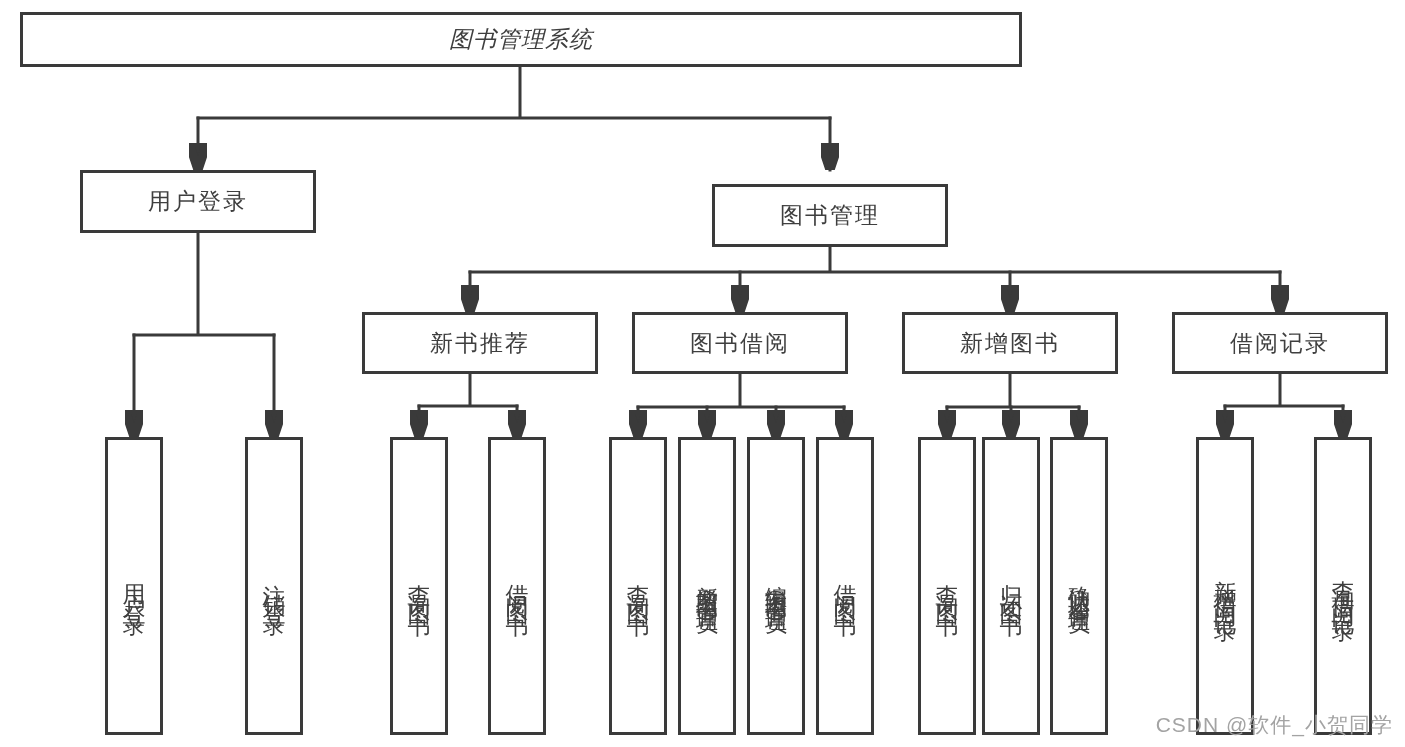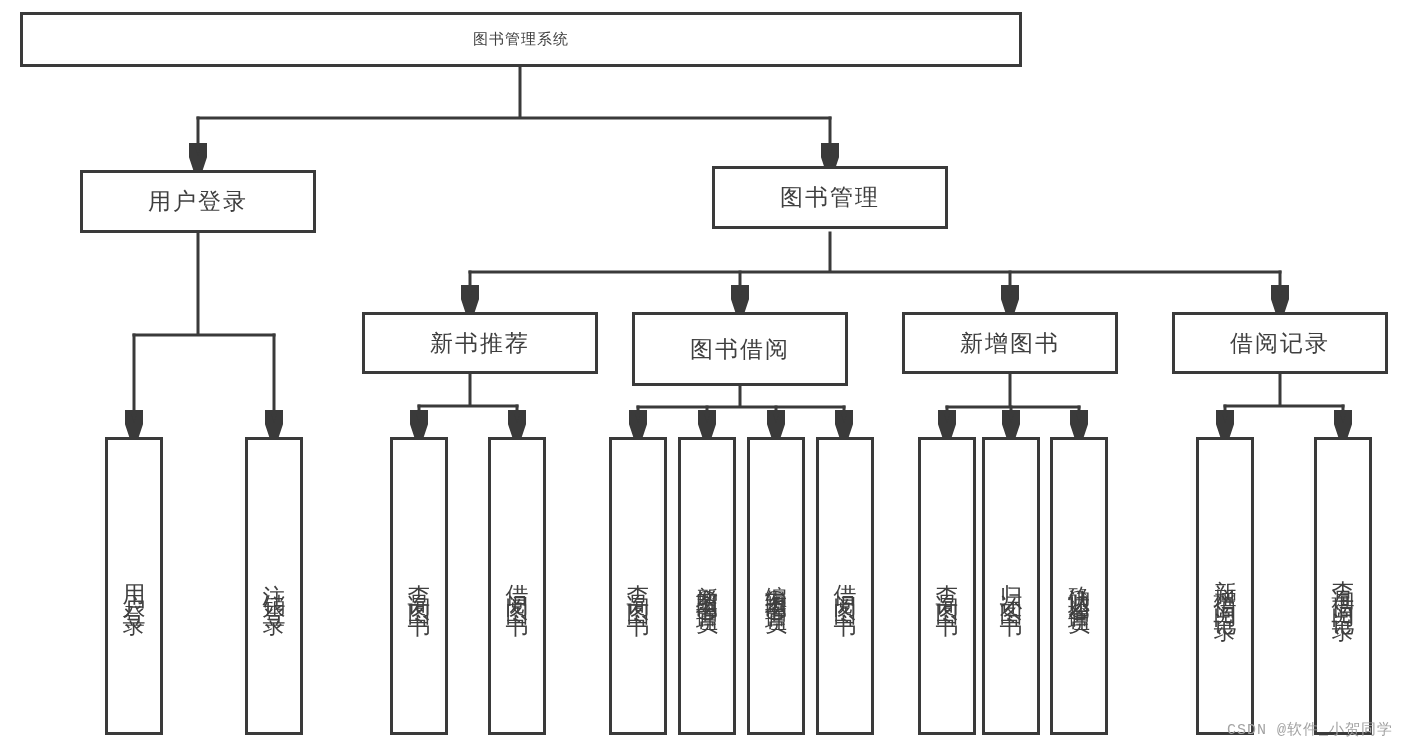--- a/index.html
+++ b/index.html
@@ -19,38 +19,38 @@
   .wires .arrowhead { fill: var(--line, #3a3a3a); }
 
   .node {
     position: absolute;
     background: #ffffff;
     border: 3px solid var(--line, #3a3a3a);
     display: flex; align-items: center; justify-content: center;
     color: var(--text, #3f3f3f);
   }
   .h-label { font-size: 23px; letter-spacing: 2px; white-space: nowrap; }
-  .title-label { font-size: 15px; letter-spacing: 1px; }
+  .title-label { font-size: 23px; letter-spacing: 1px; font-style: italic; }
 
   .v-node span {
     writing-mode: vertical-rl;
     text-orientation: mixed;
     font-size: 23px;
     line-height: 1;
   }
   .v-node span.spread { letter-spacing: 10px; }
   .v-node span.mid    { letter-spacing: 8px; }
   .v-node span.long   { letter-spacing: 4px; font-size: 22px; }
 
   
   #node-root               { left: 20px;   top: 12px;  width: 1002px; height: 55px; }
   #node-user-login         { left: 80px;   top: 170px; width: 236px;  height: 63px; }
-  #node-book-management    { left: 712px;  top: 166px; width: 236px;  height: 63px; }
+  #node-book-management    { left: 712px;  top: 184px; width: 236px;  height: 63px; }
   #node-new-book-recommend { left: 362px;  top: 312px; width: 236px;  height: 62px; }
-  #node-book-borrow        { left: 632px;  top: 312px; width: 216px;  height: 74px; }
+  #node-book-borrow        { left: 632px;  top: 312px; width: 216px;  height: 62px; }
   #node-current-borrow     { left: 902px;  top: 312px; width: 216px;  height: 62px; }
   #node-borrow-records     { left: 1172px; top: 312px; width: 216px;  height: 62px; }
 
   .leaf { top: 437px; width: 58px; height: 298px; }
   #leaf-0  { left: 105px; }
   #leaf-1  { left: 245px; }
   #leaf-2  { left: 390px; }
   #leaf-3  { left: 488px; }
   #leaf-4  { left: 609px; }
   #leaf-5  { left: 678px; }
@@ -58,26 +58,25 @@
   #leaf-7  { left: 816px; }
   #leaf-8  { left: 918px; }
   #leaf-9  { left: 982px; }
   #leaf-10 { left: 1050px; }
   #leaf-11 { left: 1196px; }
   #leaf-12 { left: 1314px; }
 
   .watermark {
     position: absolute;
     right: 12px; bottom: 8px;
-    font-size: 15px;
+    font-size: 21px;
     letter-spacing: 1px;
     color: var(--watermark, #a3a3a3);
     z-index: 5;
     white-space: nowrap;
-    font-family: Liberation Mono, monospace;
   }
 </style>
 </head>
 <body>
 
 <div class="canvas">
 
   <svg class="wires" width="1405" height="747" viewBox="0 0 1405 747" aria-hidden="true">
     <defs>
       <marker id="arw" viewBox="0 0 9 6" refX="9" refY="3" markerWidth="9" markerHeight="6" orient="auto">

